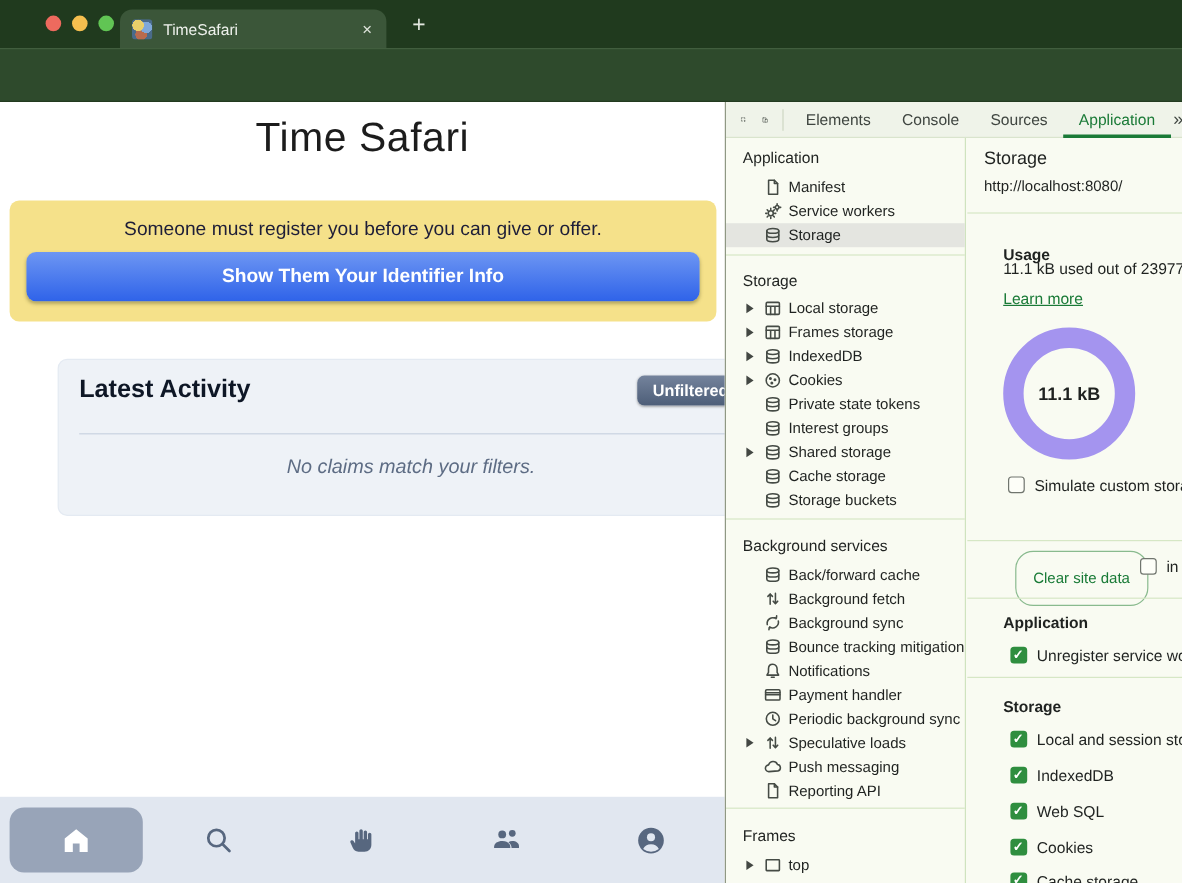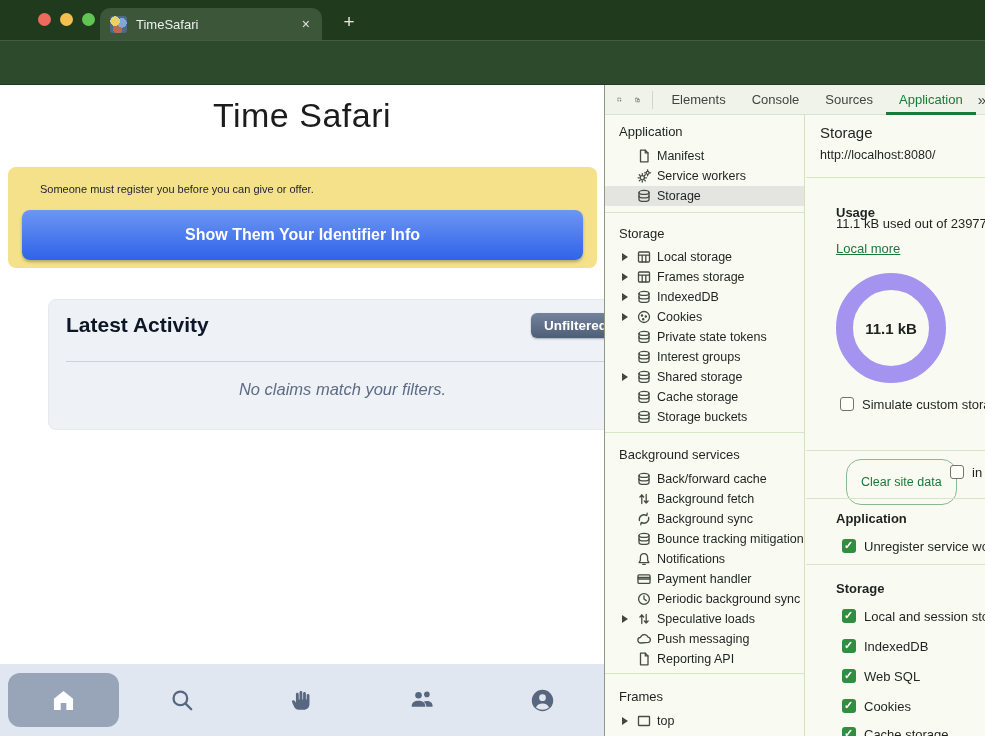--- a/index.html
+++ b/index.html
@@ -22,22 +22,22 @@
   .navbtn { position:absolute; top:50px; width:24px; height:24px; }
   .omniinfo { position:absolute; left:120px; top:48px; width:28px; height:28px; border-radius:50%; background:#3c5a3b; display:flex; align-items:center; justify-content:center; }
   .url { position:absolute; left:158px; top:54px; font-size:14.5px; color:#f2f4f0; }
   .url .port { color:#9fb09c; }
   .partial-ic { position:absolute; left:977px; top:54px; width:0; height:0; border-top:8px solid transparent; border-bottom:8px solid transparent; border-right:9px solid #e8ece6; }
 
   
   .page { position:absolute; left:0; top:85px; width:604px; height:651px; background:#fff; overflow:hidden; }
   .page-title { position:absolute; left:0; top:11px; width:100%; text-align:center; font-size:34px; font-weight:400; color:#1c1c1c; letter-spacing:0.5px; }
   .alert { position:absolute; left:8px; top:82px; width:589px; height:101px; background:#f5e18a; border-radius:8px; }
-  .alert-msg { position:absolute; left:0; top:16px; width:100%; text-align:left; font-size:11px; color:#1e1e38;margin-left:32px; }
-  .alert-btn { position:absolute; left:14px; top:43px; width:561px; height:50px; border:none; border-radius:8px;
+  .alert-msg { position:absolute; left:0; top:16px; width:100%; text-align:center; font-size:16px; color:#1e1e38; }
+  .alert-btn { position:absolute; left:14px; top:43px; width:561px; height:41px; border:none; border-radius:8px;
     background:linear-gradient(180deg,#6d96f3 0%, #2f63e9 100%); color:#fff; font-weight:bold; font-size:16px;
     font-family:"Liberation Sans",sans-serif; box-shadow:0 2px 3px rgba(60,60,20,.35); }
   .card { position:absolute; left:8px; top:214px; width:589px; height:131px; background:#eef2f7; border:1px solid #e4eaf2; border-radius:8px;margin-left:40px; }
   .card-h { position:absolute; left:17px; top:13px; font-size:21px; font-weight:800; color:#0e1726; }
   .pill-btn { position:absolute; right:16px; top:13px; padding:5px 13px; border:none; border-radius:6px; color:#fff; font-weight:bold; font-size:13.5px;
     background:linear-gradient(180deg,#74839c 0%, #4d5e78 100%); box-shadow:0 1px 2px rgba(0,0,0,.3); font-family:"Liberation Sans",sans-serif; }
   .card-div { position:absolute; left:17px; right:17px; top:61px; height:1px; background:#c9d3e0; }
   .card-empty { position:absolute; left:0; top:80px; width:100%; text-align:center; font-style:italic; font-size:16.5px; color:#5d6c84; }
   .bottomnav { position:absolute; left:0; top:579px; width:604px; height:72px; background:#e1e7f0; }
   .nav-home { position:absolute; left:8px; top:9px; width:111px; height:54px; background:#98a4b8; border-radius:12px; display:flex; align-items:center; justify-content:center; }
@@ -407,21 +407,21 @@
         </div>
     </div>
 
     <div class="dt-panel">
       <div class="ptitle">Storage</div>
       <div class="porigin">http://localhost:8080/</div>
       <div class="pdiv" style="top:62px"></div>
 
       <div class="phdr" style="top:90px">Usage</div>
       <div class="ptext" style="top:101px">11.1 kB used out of 239779</div>
-      <div class="plink" style="top:126px">Local more</div>
+      <div class="plink" style="top:126px">Learn more</div>
 
       <div class="donut">
         <div class="donut-lbl">11.1 kB</div>
       </div>
 
       <div class="prow" style="left:34px; top:281px">
         <span class="cb"></span>
         <span class="plbl">Simulate custom stora</span>
       </div>
       <div class="pdiv" style="top:335px"></div>

